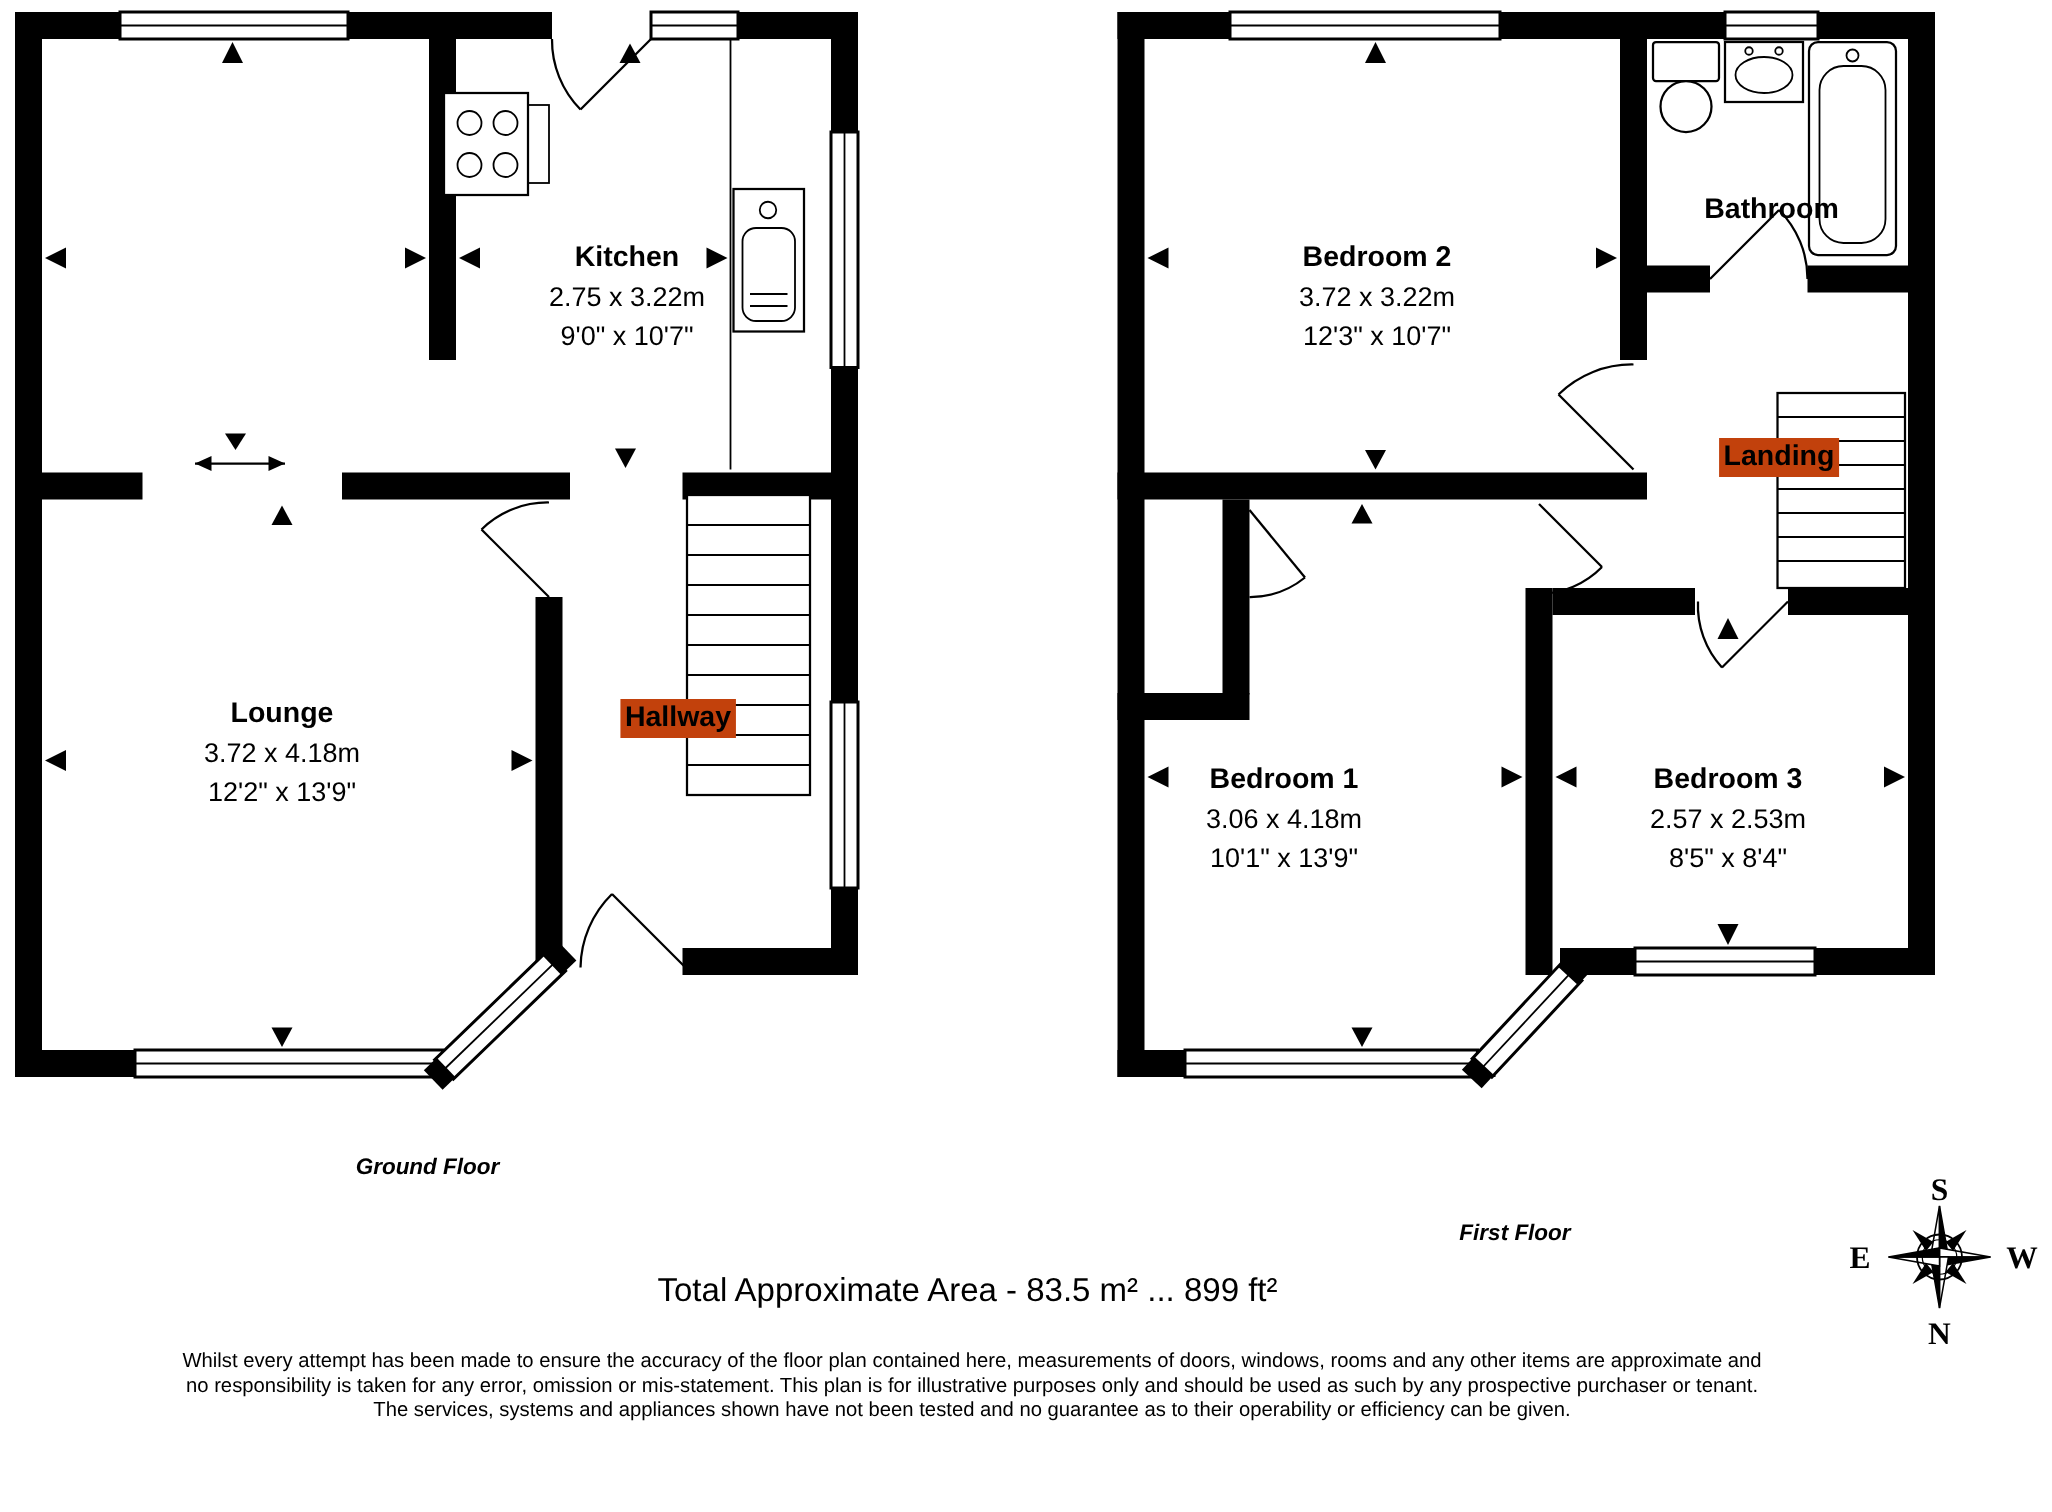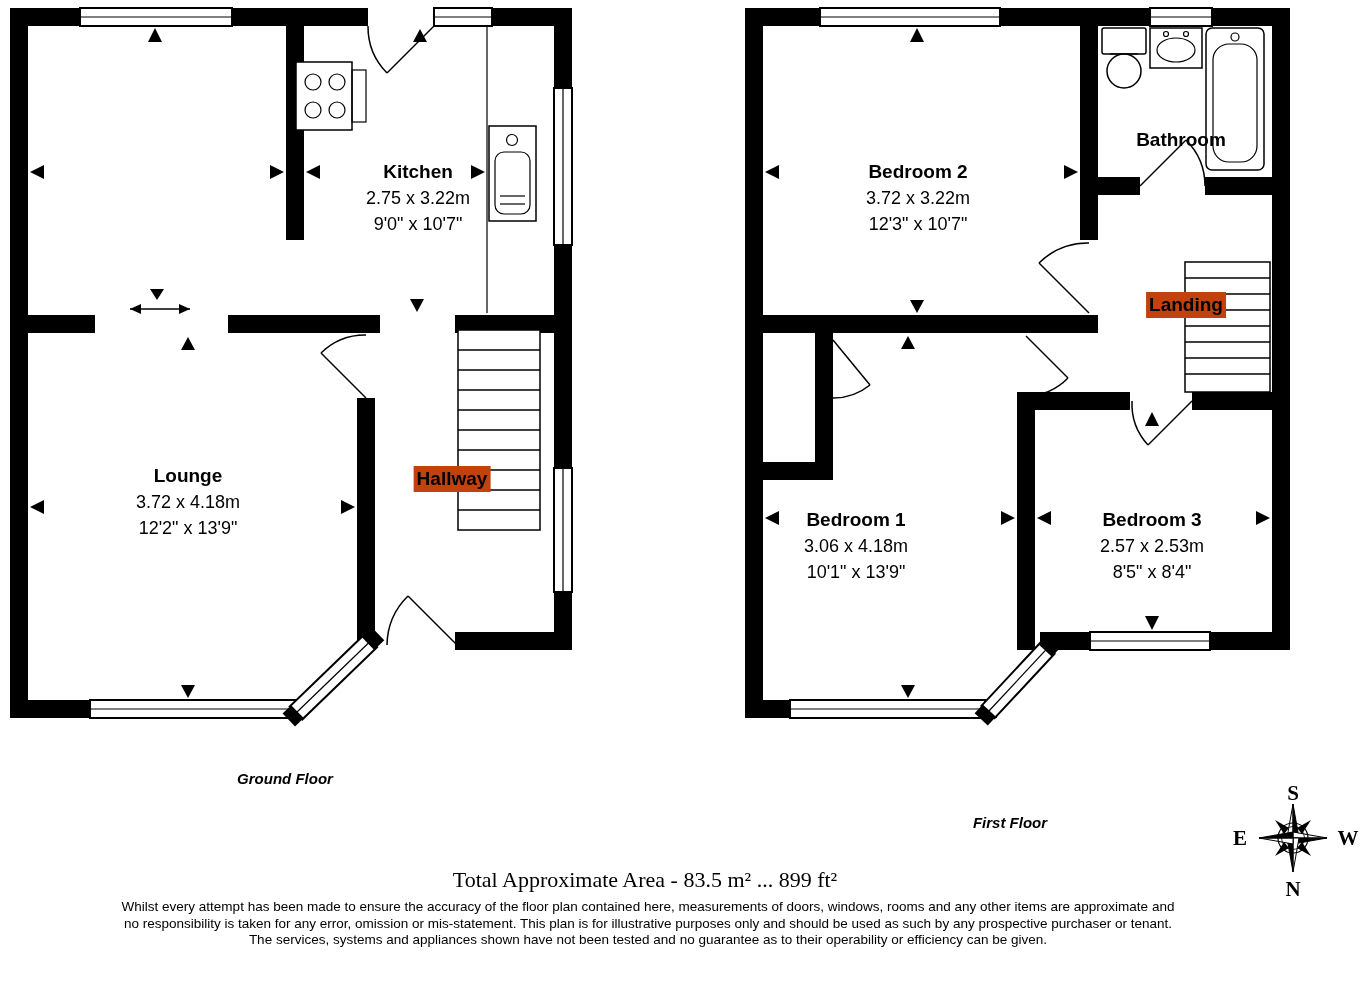--- a/index.html
+++ b/index.html
@@ -303,21 +303,21 @@
   </div>
   <div class="room-label" style="left:1152px; top:546px;">
     <div class="room-name">Bedroom 3</div>
     <div class="room-dim">2.57 x 2.53m</div>
     <div class="room-dim">8'5" x 8'4"</div>
   </div>
 
   <div class="floor-title" style="left:285px; top:778px;">Ground Floor</div>
   <div class="floor-title" style="left:1010px; top:778px;margin-top:44px;">First Floor</div>
 
-  <div class="total-area" style="left:645px; top:880px;font-family:Liberation Serif, serif;">Total Approximate Area - 83.5 m² ... 899 ft²</div>
+  <div class="total-area" style="left:645px; top:860px;">Total Approximate Area - 83.5 m² ... 899 ft²</div>
 
   <div class="disclaimer">
     <div>Whilst every attempt has been made to ensure the accuracy of the floor plan contained here, measurements of doors, windows, rooms and any other items are approximate and</div>
     <div>no responsibility is taken for any error, omission or mis-statement. This plan is for illustrative purposes only and should be used as such by any prospective purchaser or tenant.</div>
     <div>The services, systems and appliances shown have not been tested and no guarantee as to their operability or efficiency can be given.</div>
   </div>
 
 
   <svg width="148" height="156" viewBox="1220 762 148 156" style="left:1220px; top:762px;">
 

